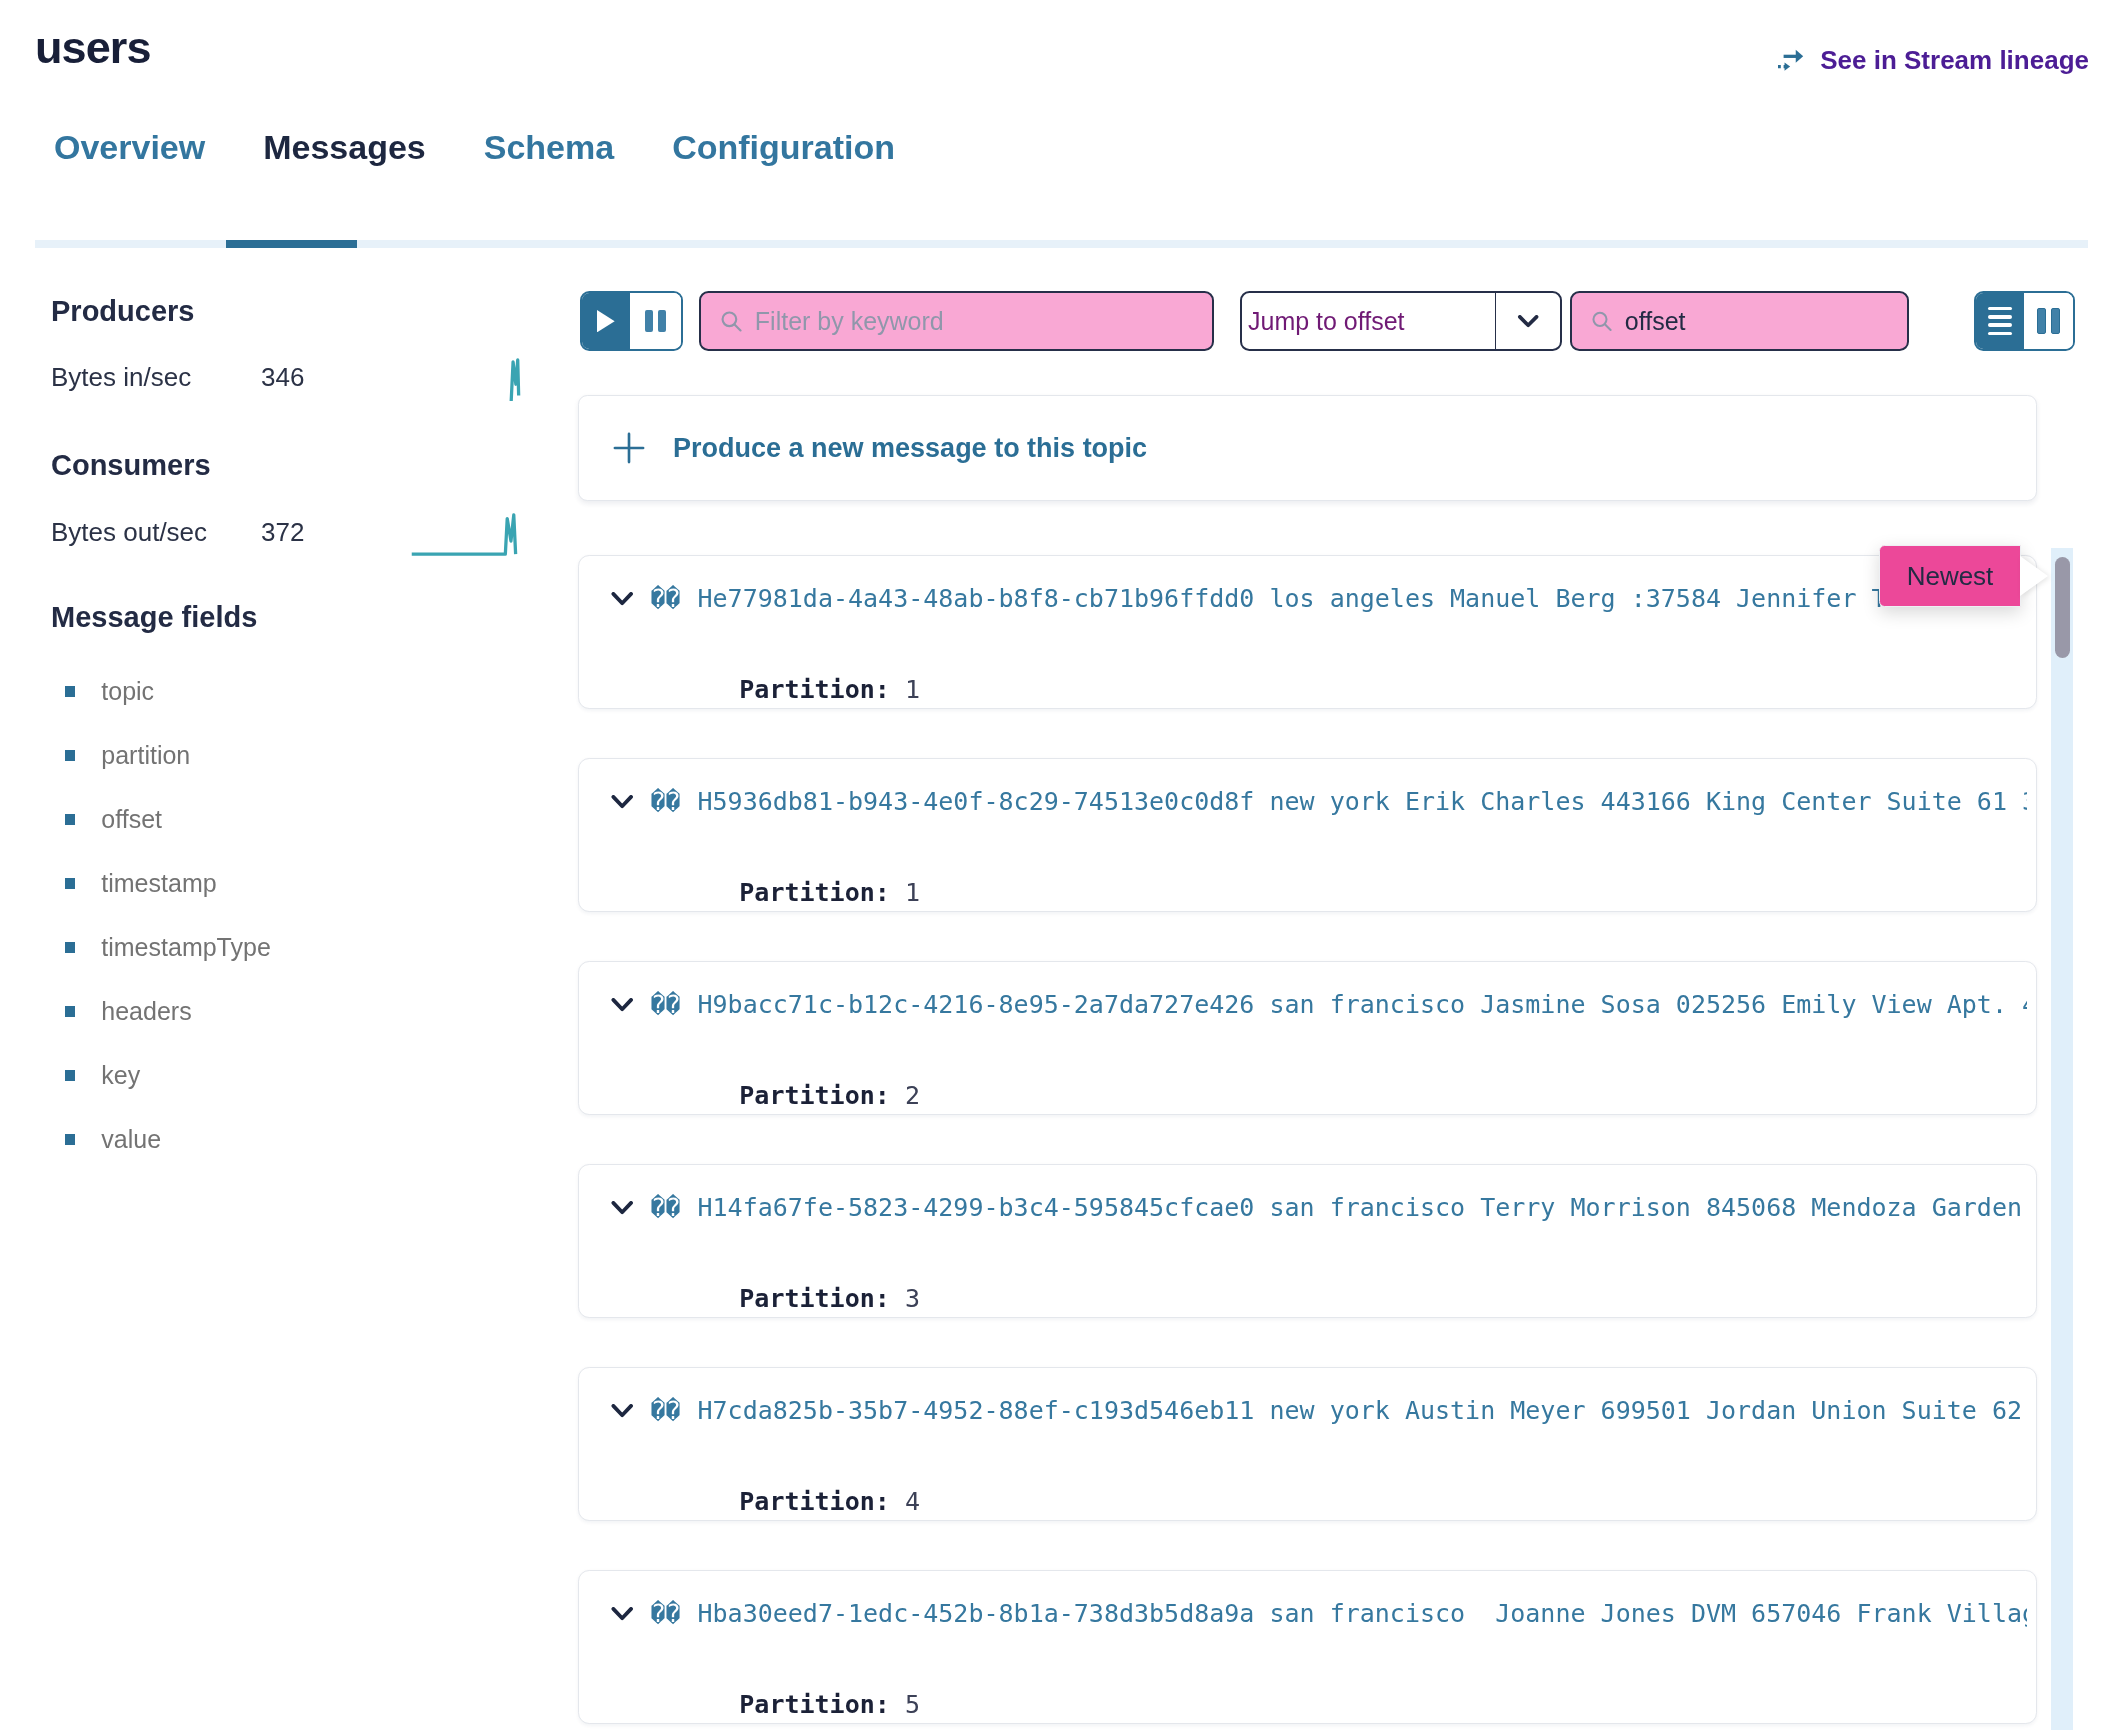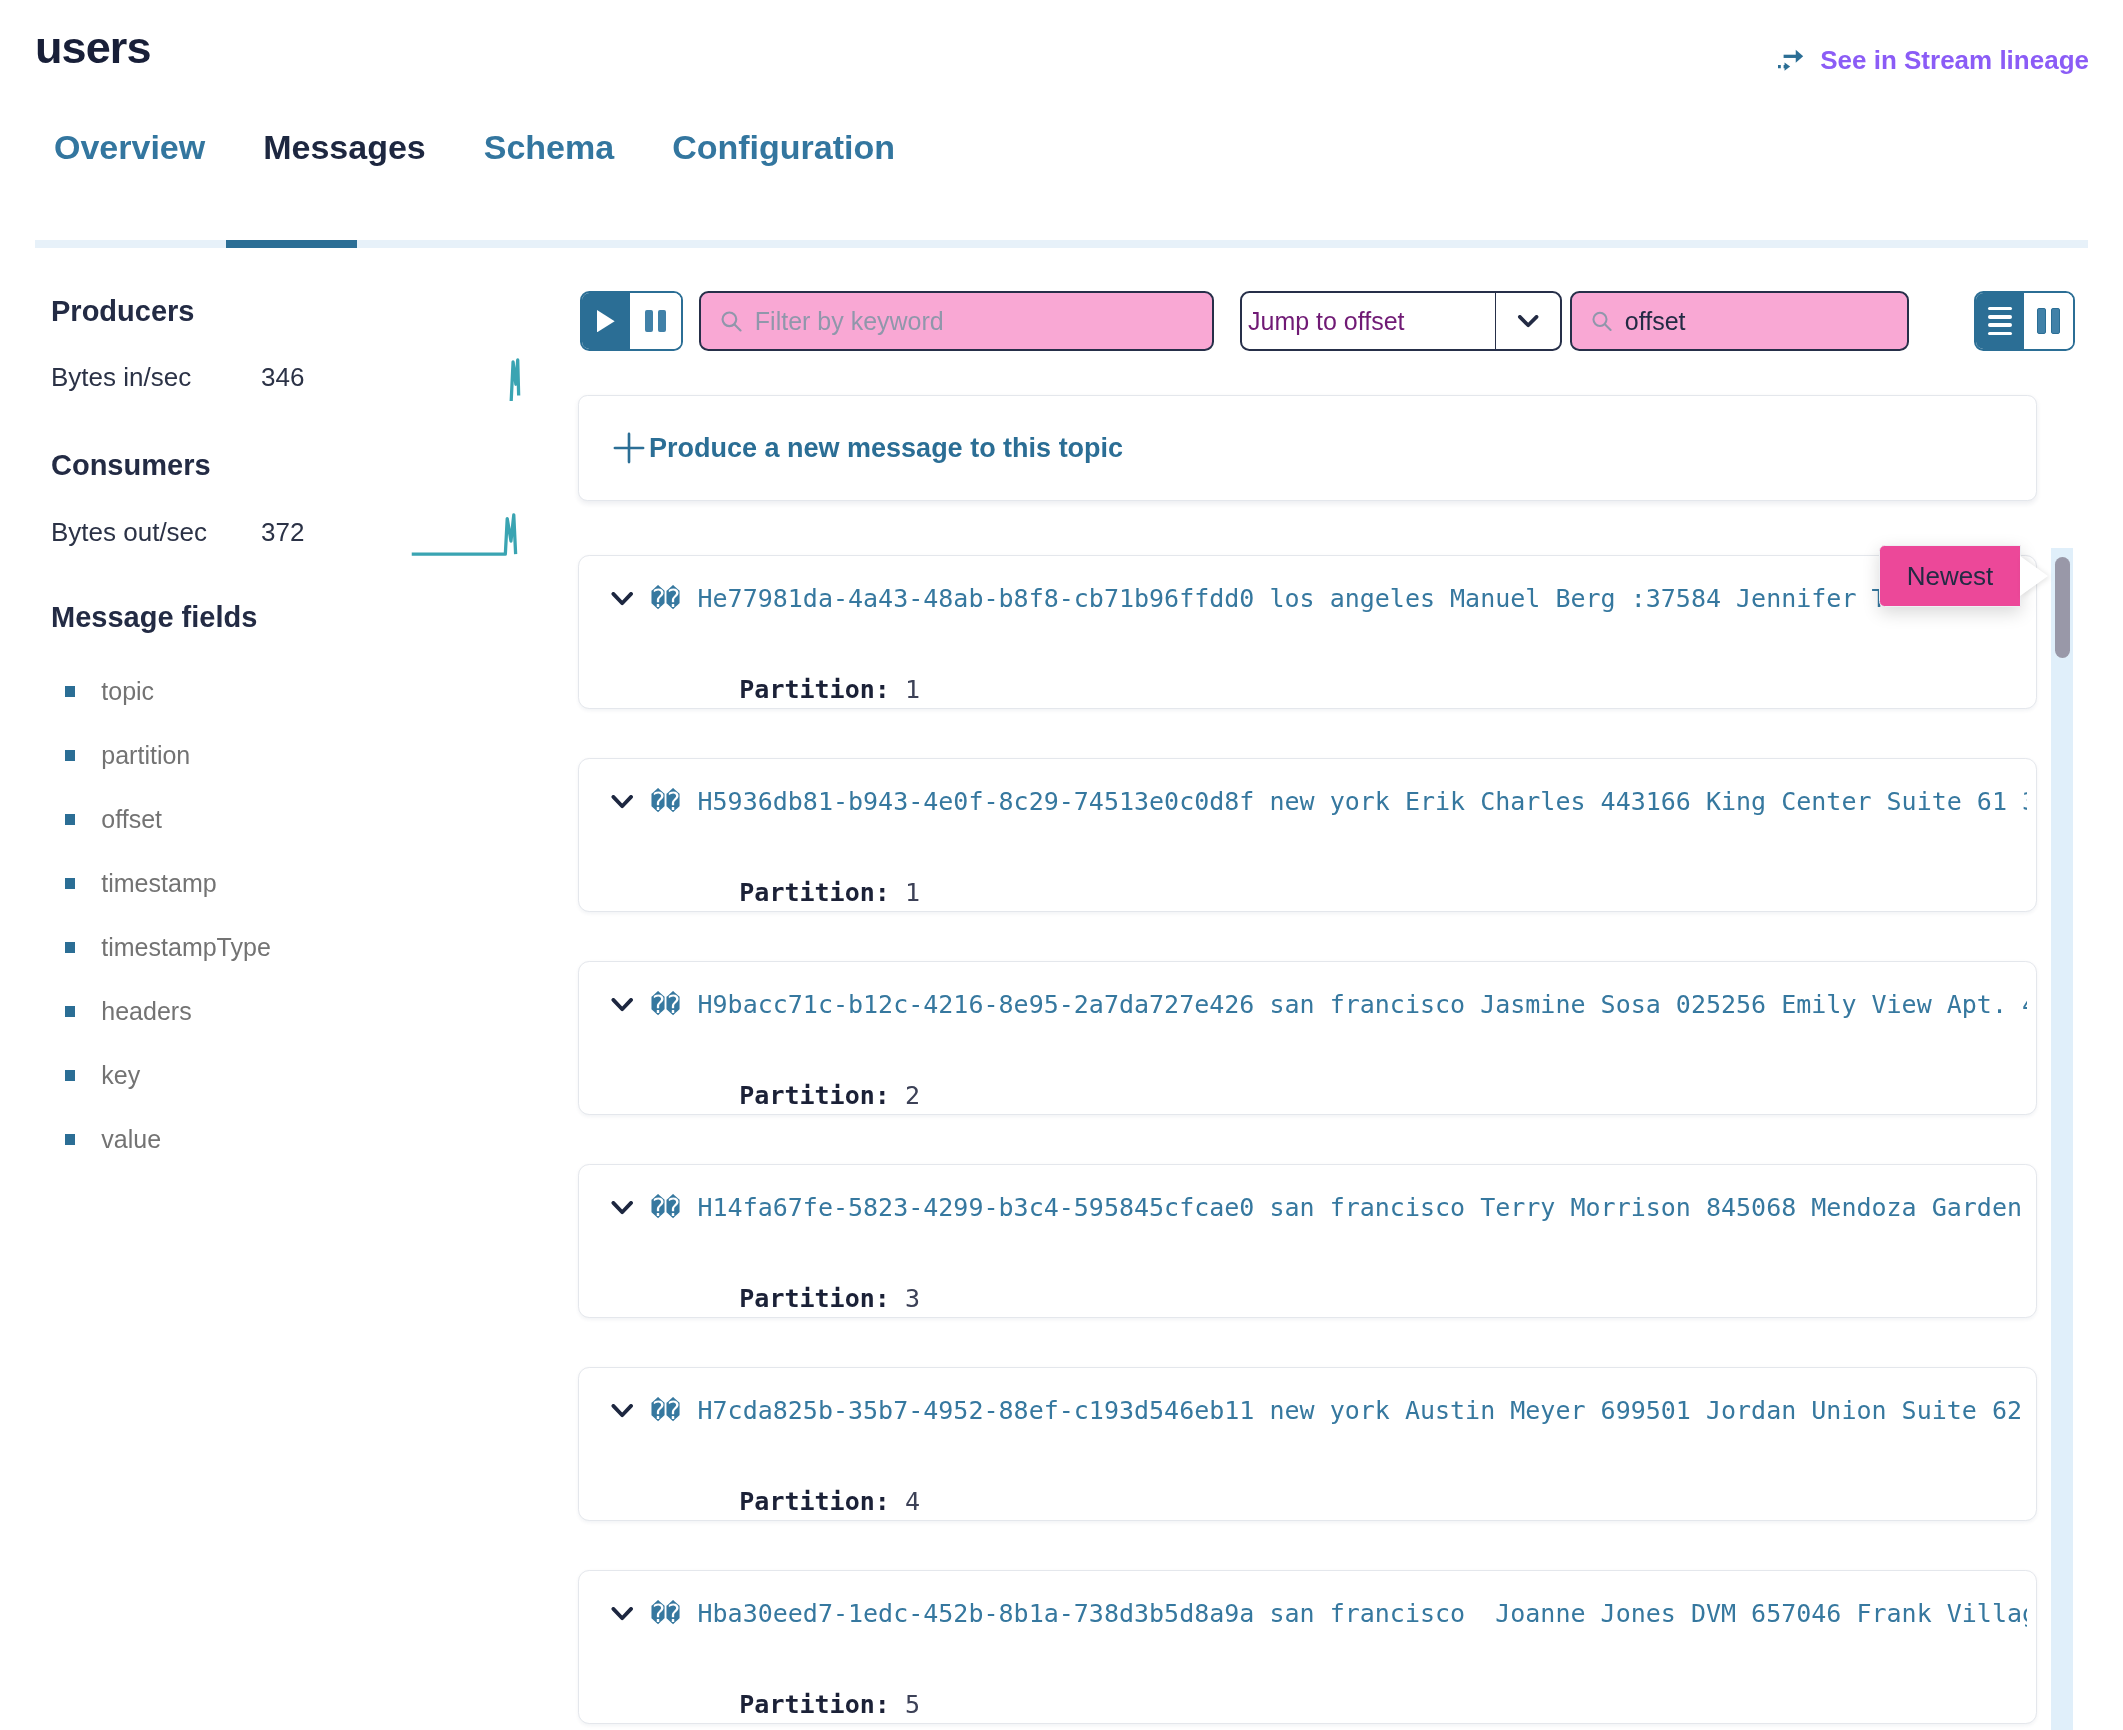--- a/index.html
+++ b/index.html
@@ -4,21 +4,21 @@
 <style>
   * { margin:0; padding:0; box-sizing:border-box; }
   html,body { background:#fff; }
   body {
     position:relative; width:2124px; height:1730px; overflow:hidden;
     font-family:"Liberation Sans", sans-serif; color:#20294a;
   }
   
   .page-title { position:absolute; left:35px; top:22.4px; font-size:45px; font-weight:800; color:#181f38; letter-spacing:-0.9px; }
   .lineage-link { position:absolute; right:35px; top:45px; display:flex; align-items:center; gap:12px;
-    color:#8b5cf6; font-size:26px; font-weight:700; cursor:pointer; }
+    color:#4c1d95; font-size:26px; font-weight:700; cursor:pointer; }
   
   .tabs { position:absolute; left:54px; top:128px; display:flex; gap:58px; font-size:34px; }
   .tab { color:#33769f; font-weight:600; cursor:pointer; padding-bottom:9.3px; }
   .tab.active { color:#1d2740; font-weight:700;text-align:center; }
   .tabbar { position:absolute; left:35px; top:240px; width:2053px; height:7.5px; background:#e7f1f9; }
   .tabbar .indicator { position:absolute; left:191px; top:0; width:131px; height:7.5px; background:#2b6e95; }
   
   .side-h { position:absolute; left:51px; font-size:29px; font-weight:700; color:#232b44; }
   .metric-row { position:absolute; left:51px; width:429px; display:flex; font-size:26px; color:#2b3246; }
   .metric-row .lbl { width:210px; }
@@ -44,21 +44,21 @@
   .offset-box { left:1570px; width:339px; }
   .view-toggle { position:absolute; left:1974px; top:291px; width:101px; height:60px; border:2.3px solid #2b6e95;
     border-radius:9.3px; overflow:hidden; display:flex; background:#fff; }
   .vt-list { width:48px; background:#2b6e95; display:flex; flex-direction:column; align-items:center; justify-content:center; gap:4.7px; cursor:pointer; }
   .vt-list i { width:24px; height:3.7px; background:#fff; border-radius:1.9px; }
   .vt-cards { flex:1; display:flex; align-items:center; justify-content:center; gap:4.7px; cursor:pointer; background:#fff; }
   .vt-cards i { width:9.3px; height:26px; background:#4181a8; border:1.4px solid #2b6e95; border-radius:1.9px; }
   
   .produce-card { position:absolute; left:578px; top:395px; width:1459px; height:106px; background:#fff;
     border:1.4px solid #e4e7ec; border-radius:9.3px; box-shadow:0 2.8px 5.6px rgba(20,40,80,.08);
-    display:flex; align-items:center; padding-left:34px; gap:4px; cursor:pointer; }
+    display:flex; align-items:center; padding-left:34px; gap:28px; cursor:pointer; }
   .produce-card .plbl { font-size:27px; font-weight:700; color:#2b6e95; }
   
   .msg-list { position:absolute; left:578px; top:555px; width:1459px; display:flex; flex-direction:column; gap:49px; }
   .msg-card { width:100%; height:154px; background:#fff; border:1.4px solid #e4e7ec; border-radius:11.2px;
     box-shadow:0 1.9px 3.7px rgba(20,40,80,.05); overflow:hidden; position:relative; }
   .msg-head { position:absolute; left:32px; top:28px; right:9.3px; display:flex; align-items:center; gap:17px; cursor:pointer; overflow:hidden; }
   .msg-key { font-family:"DejaVu Sans Mono", monospace; font-size:25px; color:#36789f; flex:none; }
   .msg-summary { font-family:"DejaVu Sans Mono", monospace; font-size:25px; color:#36789f; white-space:pre; overflow:hidden; }
   .msg-meta { position:absolute; left:70px; top:90px; font-family:"DejaVu Sans Mono", monospace; font-size:25px; color:#3c4157; white-space:pre; }
   .msg-meta b { color:#1b2137; font-weight:700; }

